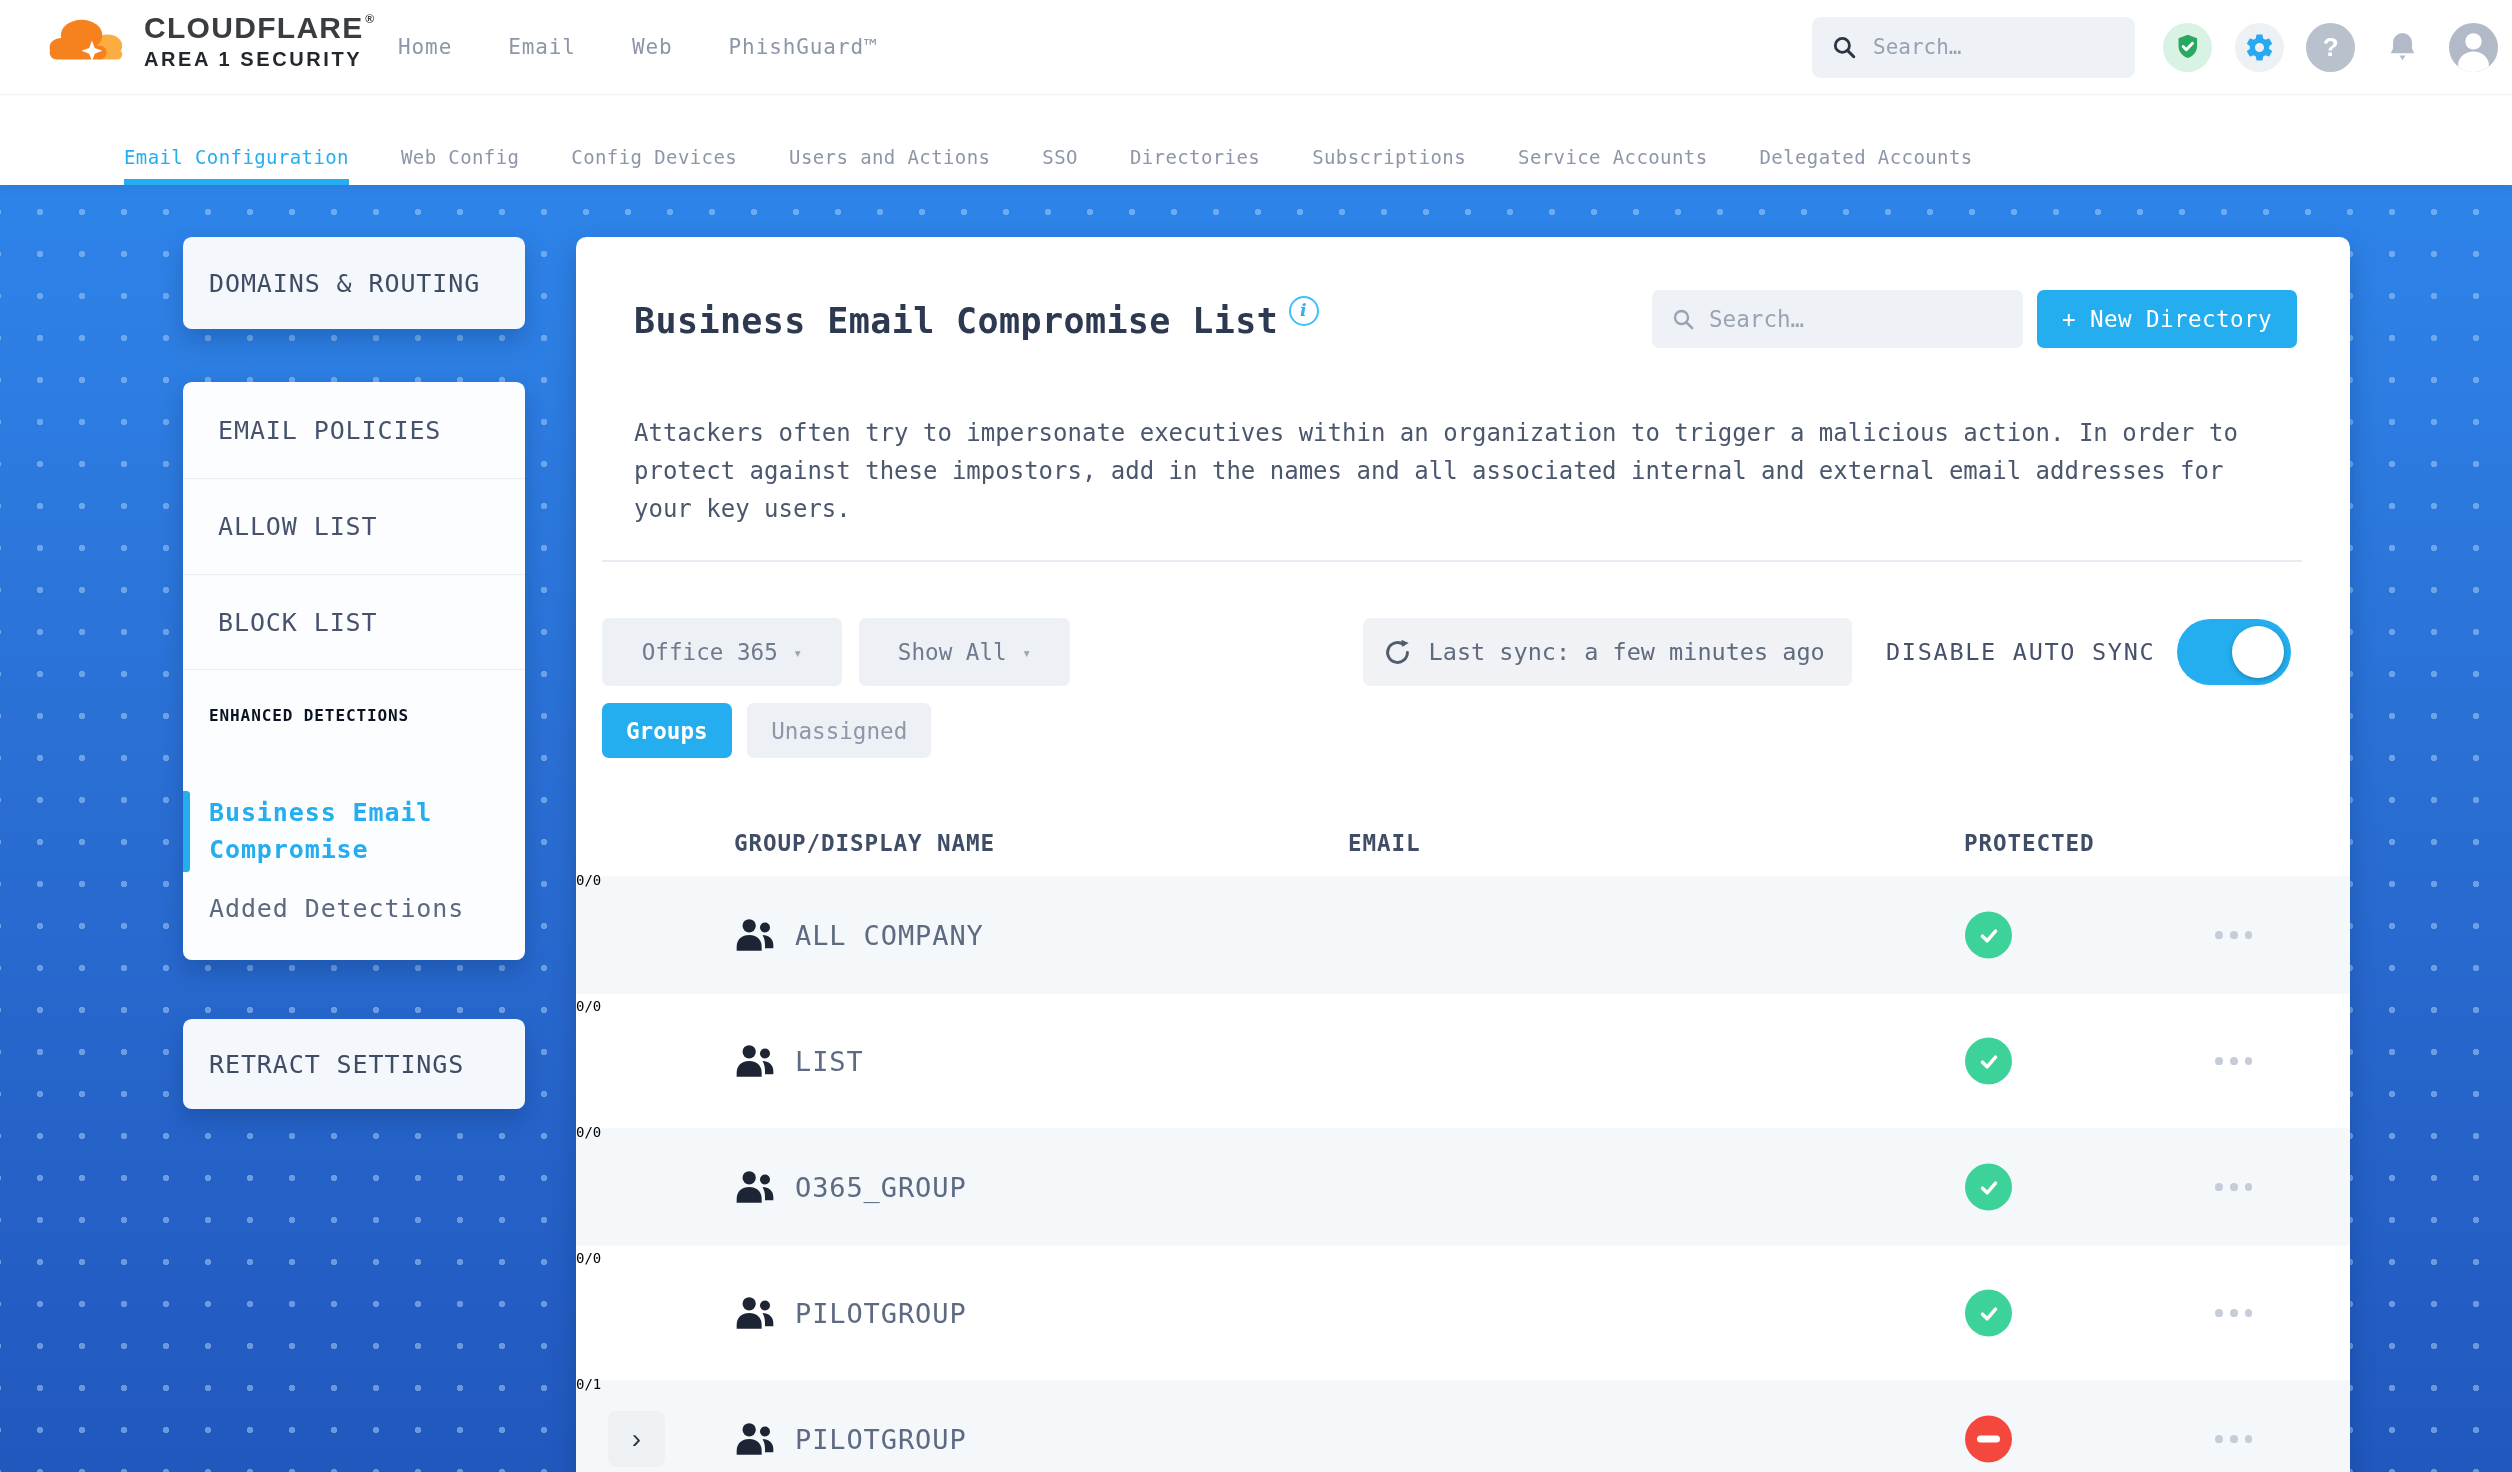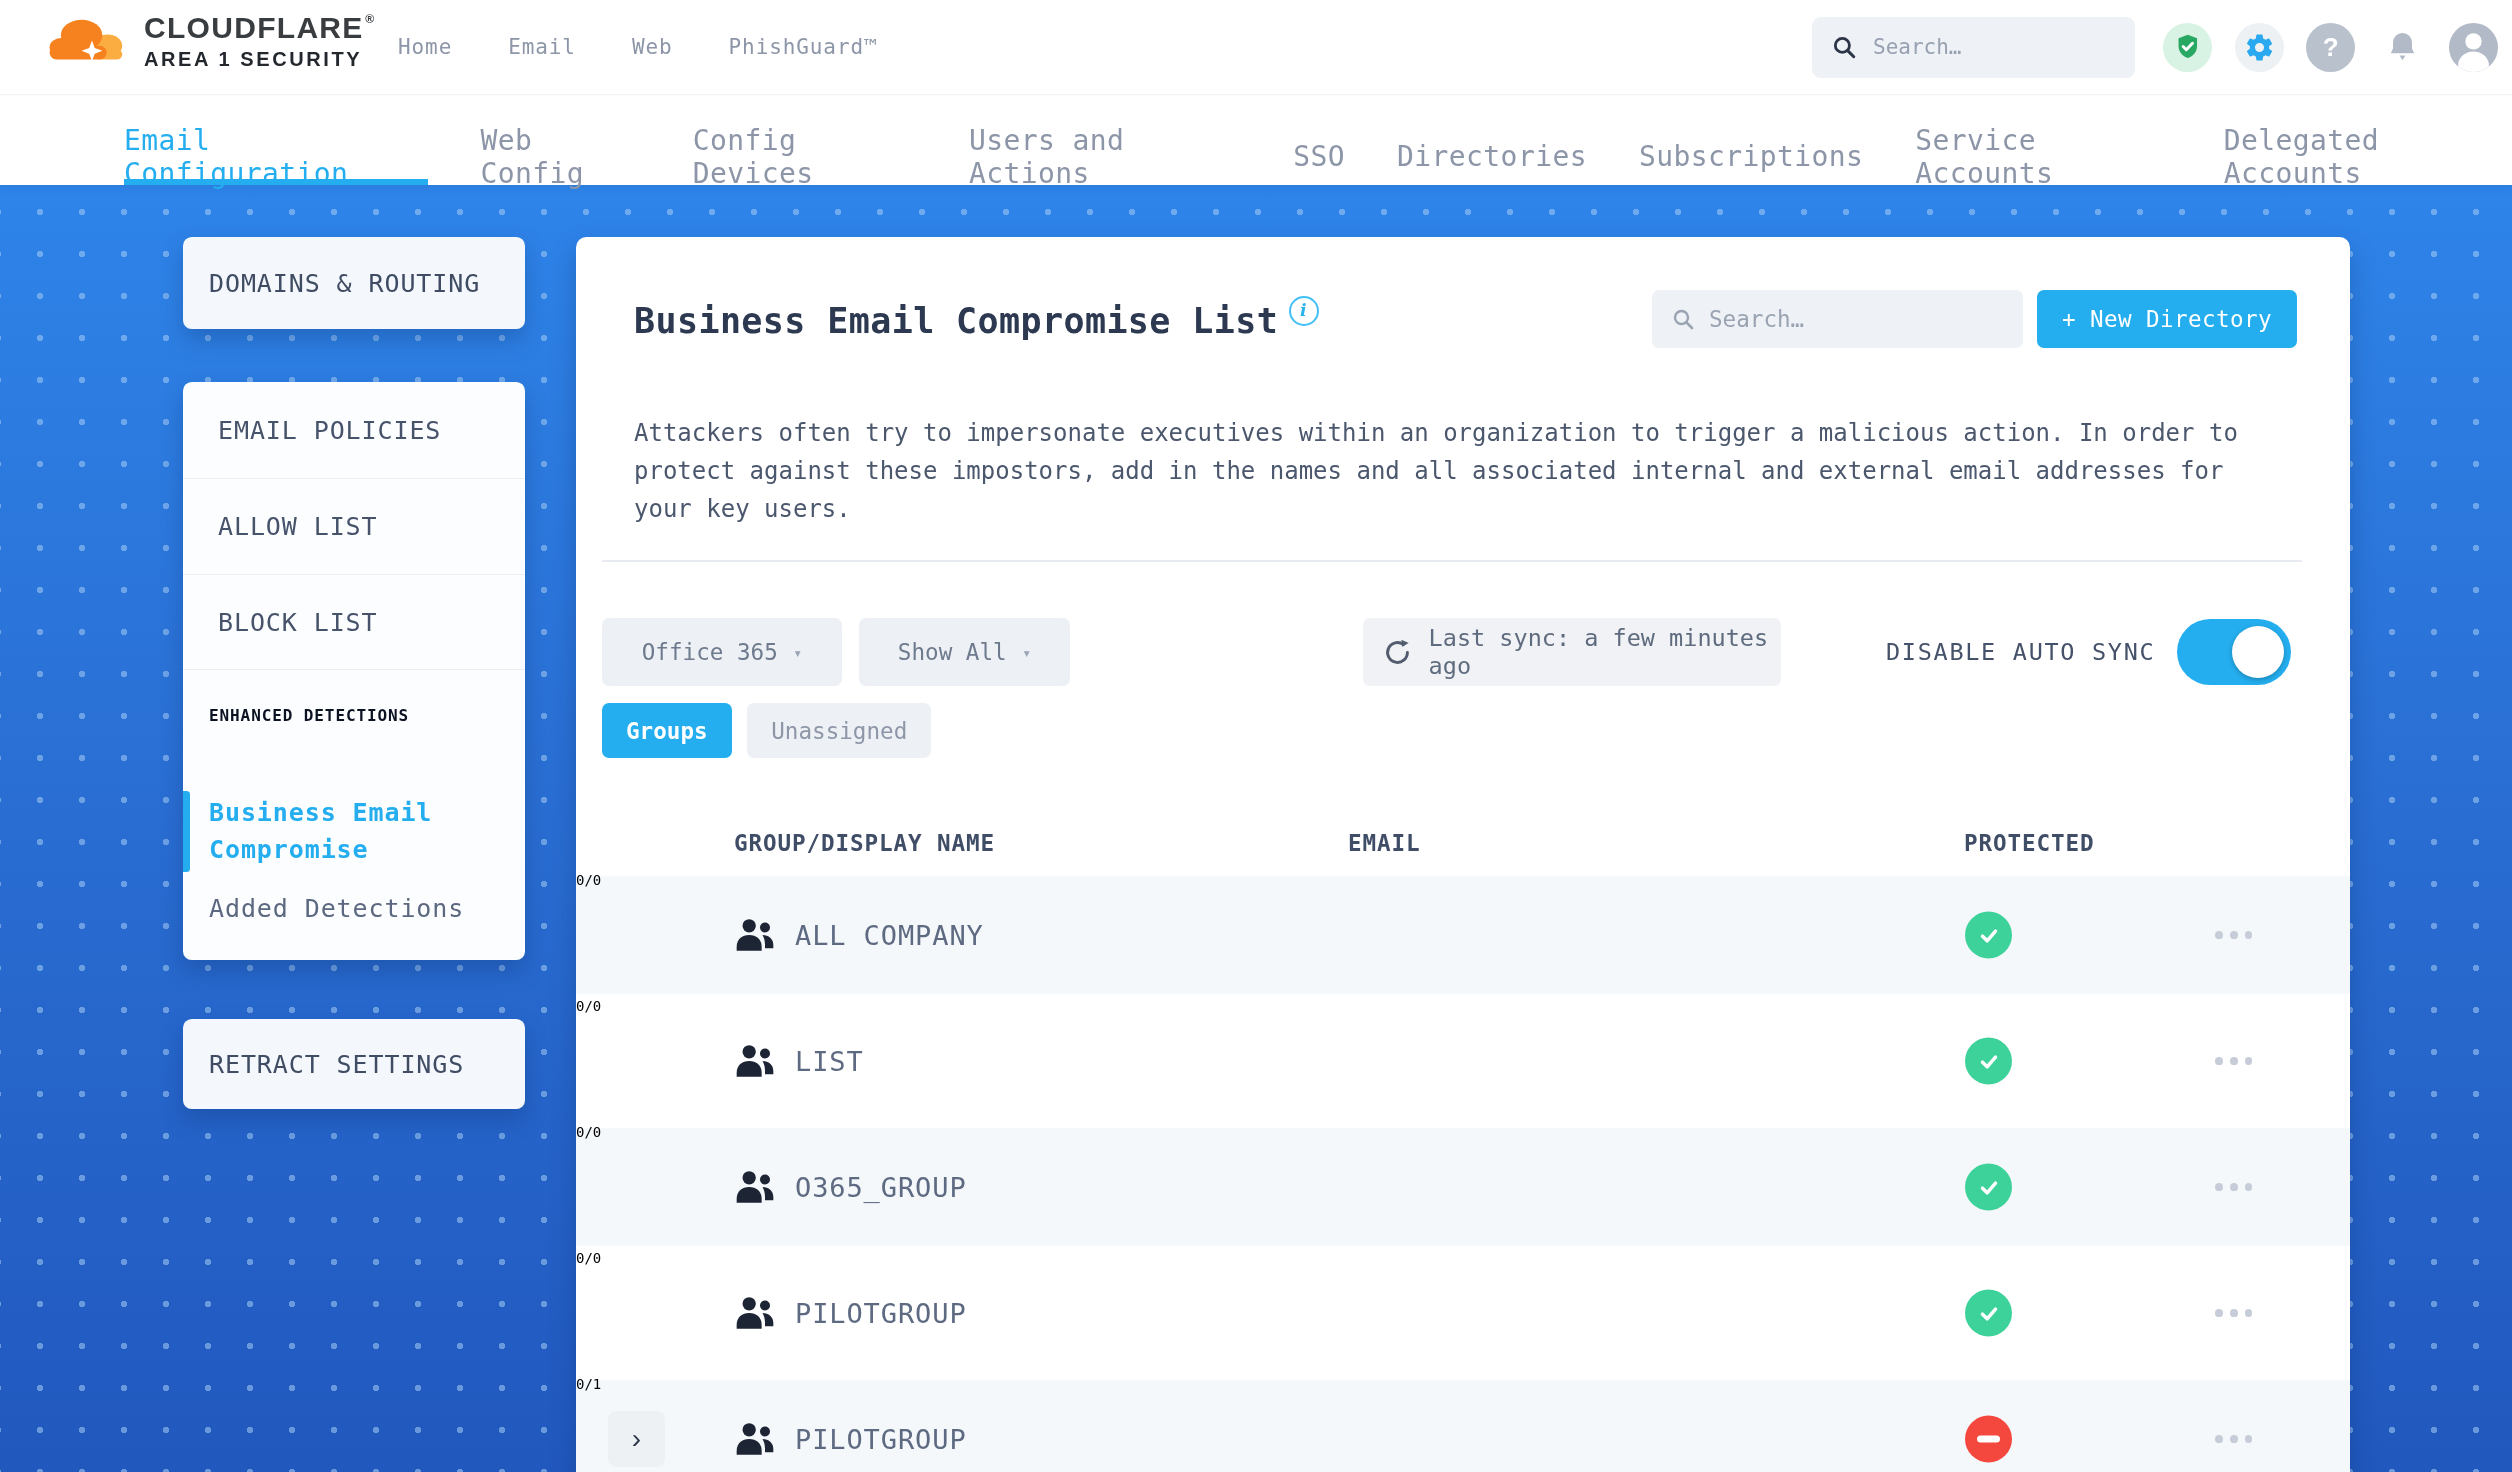--- a/index.html
+++ b/index.html
@@ -33,21 +33,21 @@
   .iconbtn.gearbg{background:#eef1f4;}
   .iconbtn.helpbg{background:#b9c1cd;font-family:"Liberation Sans",sans-serif;
                   font-weight:bold;font-size:26px;color:#fff;}
   .iconbtn.userbg{background:#b2bac7;overflow:hidden;}
   .iconbtn svg{display:block;}
 
   
   .subnav{position:absolute;top:96px;left:0;right:0;height:89px;background:#fff;display:flex;
           align-items:stretch;gap:52px;padding-left:124px;z-index:25;
           box-shadow:0 2.6px 8.7px rgba(30,50,90,.10);}
-  .subtab{display:flex;align-items:center;position:relative;font-size:28px;color:#8d96a8;
+  .subtab{display:flex;align-items:center;position:relative;font-size:19px;color:#8d96a8;
           letter-spacing:0.4px;cursor:pointer;text-decoration:none;margin-top:32px;}
   .subtab.active{color:#24aeef;}
   .subtab.active::after{content:"";position:absolute;left:0;right:0;bottom:0;height:6px;background:#24aeef;}
 
   
   .canvas{position:absolute;top:184px;left:0;width:2512px;height:1288px;
     background-image:radial-gradient(rgba(164,203,245,.55) 3px,rgba(0,0,0,0) 3.5px),
                      linear-gradient(180deg,#2E84E9 0%,#2A6FD4 45%,#2158BE 100%);
     background-size:42px 42px,100% 100%;background-position:19px 7px,0 0;}
 
@@ -93,21 +93,21 @@
   .descr{position:absolute;top:153px;left:58px;width:1652px;font-size:24px;line-height:38px;color:#4b576d;}
   .hr{position:absolute;top:323px;left:26px;width:1700px;height:1.7px;background:#e8ecf2;}
 
   .controls{position:absolute;top:381px;left:26px;right:26px;height:68px;}
   .fbtn{position:absolute;top:0;height:68px;background:#edf0f4;border:0;border-radius:7px;
         font:22.6px "DejaVu Sans Mono",monospace;color:#6e7a8d;cursor:pointer;display:flex;
         align-items:center;justify-content:center;gap:15.6px;}
   #f-office{left:0;width:240px;}
   #f-show{left:257px;width:211px;}
   .caret{font-size:14.8px;color:#9aa4b4;}
-  .sync{position:absolute;left:761px;top:0;width:418px;height:68px;background:#f0f2f5;border-radius:7px;
+  .sync{position:absolute;left:761px;top:0;width:489px;height:68px;background:#f0f2f5;border-radius:7px;
         display:flex;align-items:center;gap:15.6px;padding-left:19px;box-sizing:border-box;
         font-size:23.5px;color:#5f6b7e;cursor:pointer;}
   .sync svg{width:31px;height:31px;flex:0 0 auto;}
   .autolabel{position:absolute;left:1284px;top:0;height:68px;display:flex;align-items:center;
              font-size:23.5px;letter-spacing:1.7px;color:#46526a;}
   .toggle{position:absolute;left:1575px;top:0.9px;width:114px;height:66px;border-radius:35px;
           background:#cfd6df;cursor:pointer;}
   .toggle .knob{position:absolute;top:7px;left:7px;width:52px;height:52px;border-radius:50%;
                 background:#fff;box-shadow:0 1.7px 5.2px rgba(0,0,0,.25);}
   .toggle.on{background:#24aeef;}

